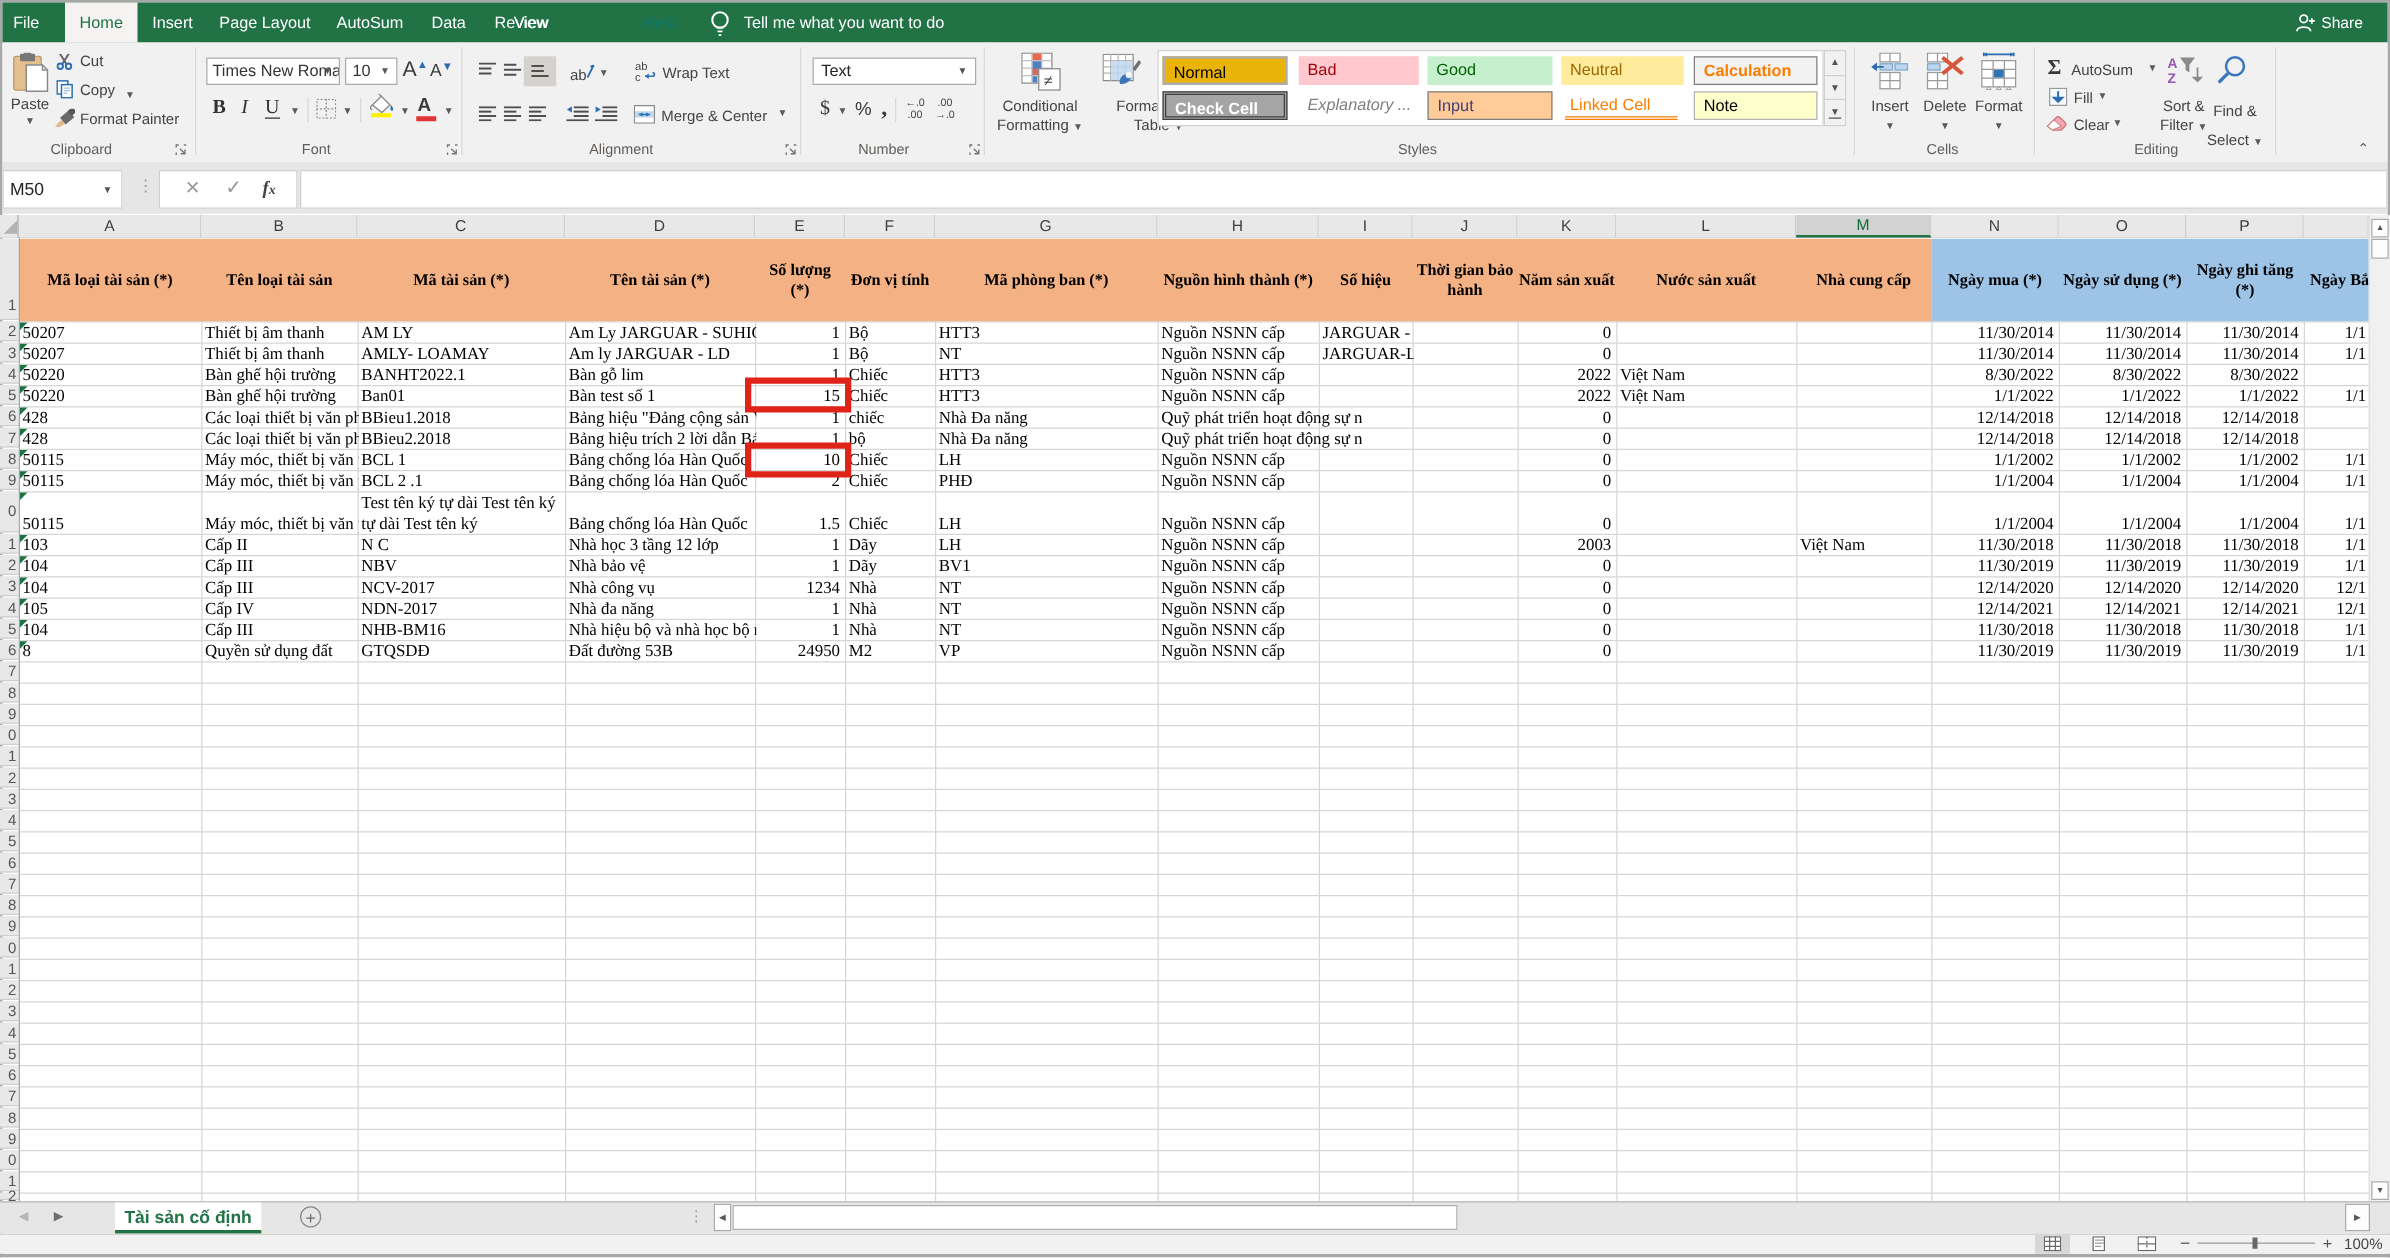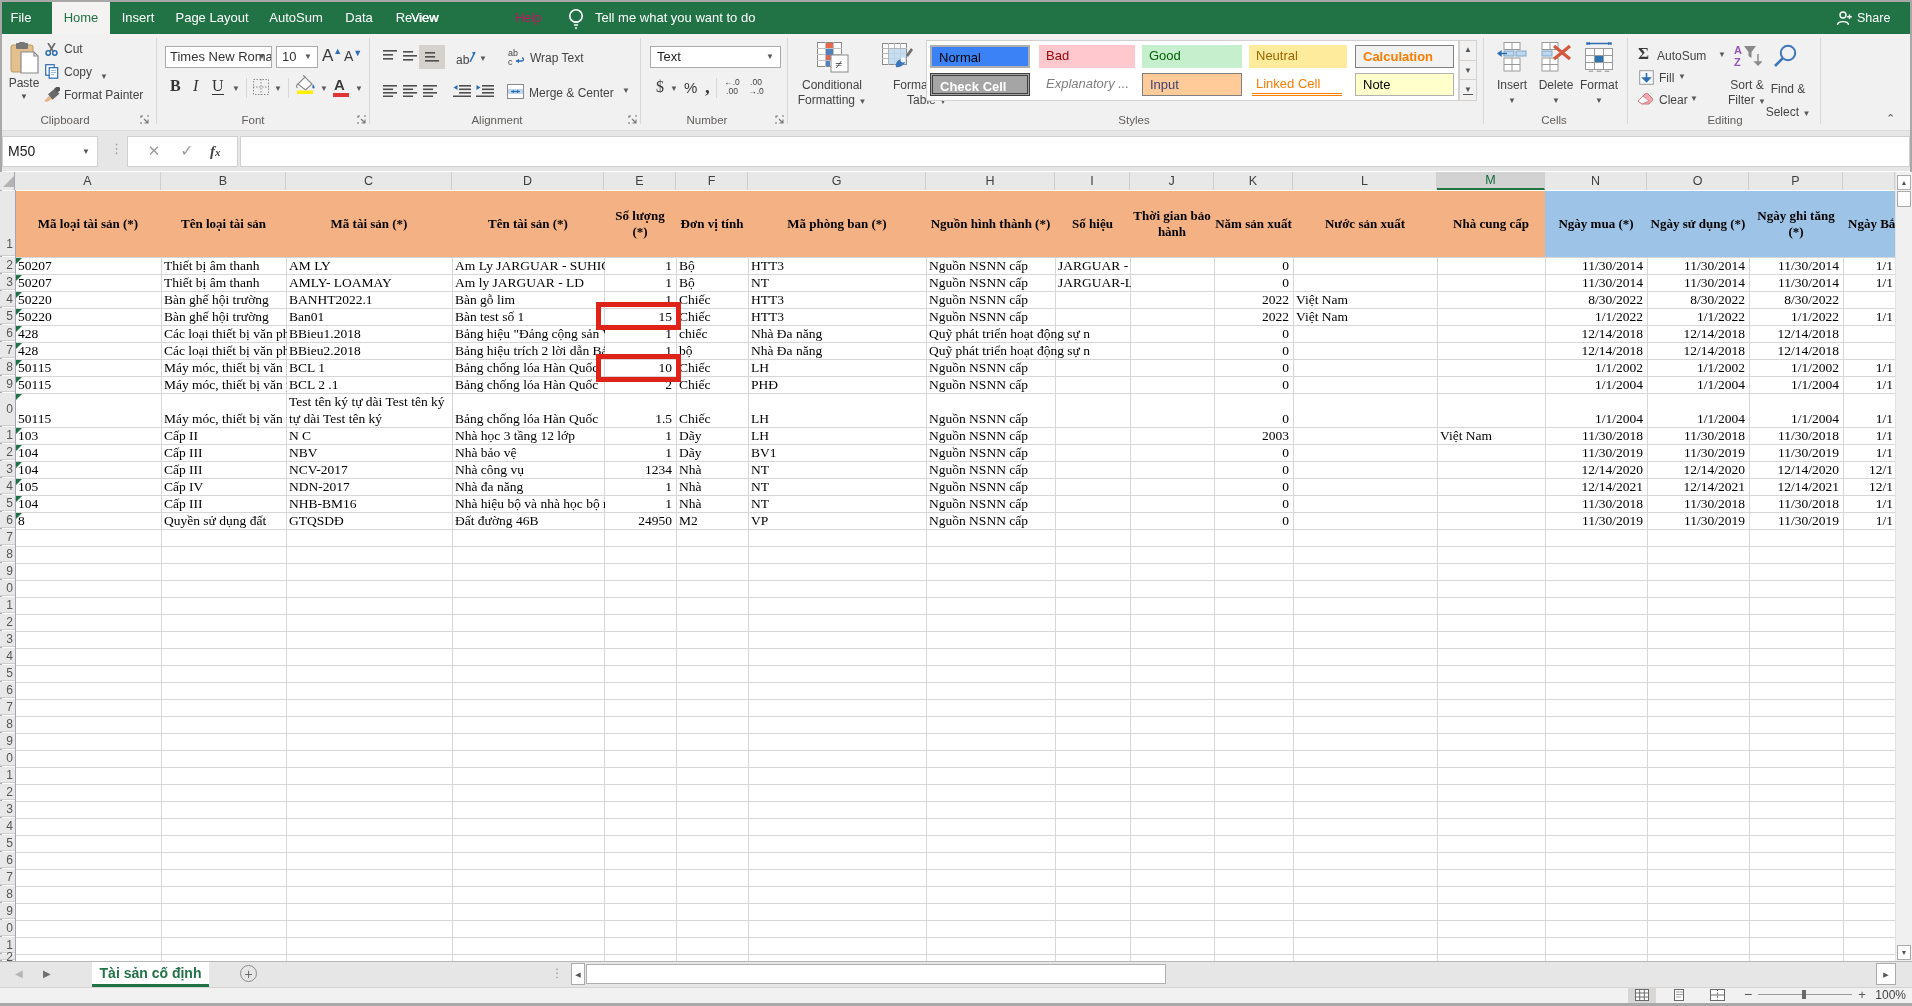--- a/index.html
+++ b/index.html
@@ -25,21 +25,21 @@
 <div class="ab" style="left:2px;top:2px;width:1908px;height:32px;background:#217346"></div>
 <div class="ab" style="left:52px;top:2px;width:58px;height:32px;background:#f4f3f2"></div>
 <div class="ab nw" style="left:52px;top:2px;width:58px;height:32px;color:#217346;font-size:13px;line-height:32px;text-align:center">Home</div>
 <div class="ab nw" style="left:-39px;top:2px;width:120px;height:32px;color:#fff;font-size:13px;line-height:32px;text-align:center">File</div>
 <div class="ab nw" style="left:78px;top:2px;width:120px;height:32px;color:#fff;font-size:13px;line-height:32px;text-align:center">Insert</div>
 <div class="ab nw" style="left:152px;top:2px;width:120px;height:32px;color:#fff;font-size:13px;line-height:32px;text-align:center">Page Layout</div>
 <div class="ab nw" style="left:236px;top:2px;width:120px;height:32px;color:#fff;font-size:13px;line-height:32px;text-align:center">AutoSum</div>
 <div class="ab nw" style="left:299px;top:2px;width:120px;height:32px;color:#fff;font-size:13px;line-height:32px;text-align:center">Data</div>
 <div class="ab nw" style="left:357px;top:2px;width:120px;height:32px;color:#fff;font-size:13px;line-height:32px;text-align:center">Review</div>
 <div class="ab nw" style="left:411px;top:2px;width:120px;height:32px;color:#fff;font-size:13px;line-height:32px;text-align:left">View</div>
-<div class="ab nw" style="left:468px;top:2px;width:120px;height:32px;color:#be185d;font-size:13px;line-height:32px;text-align:center">Help</div>
+<div class="ab nw" style="left:468px;top:2px;width:120px;height:32px;color:#0f766e;font-size:13px;line-height:32px;text-align:center">Help</div>
 <svg class="ab" style="left:567px;top:8px" width="18" height="22" viewBox="0 0 18 22">
 <circle cx="9" cy="8" r="6.2" fill="none" stroke="#fff" stroke-width="1.6"></circle>
 <path d="M6.5 14 L11.5 14 M7 17 L11 17 M8 20 L10 20" stroke="#fff" stroke-width="1.4" fill="none"></path>
   </svg>
 <div class="ab nw" style="left:595px;top:2px;height:32px;color:#fff;font-size:13px;line-height:32px">Tell me what you want to do</div>
 <svg class="ab" style="left:1836px;top:10px" width="17" height="17" viewBox="0 0 17 17">
 <circle cx="7" cy="5" r="3" fill="none" stroke="#fff" stroke-width="1.4"></circle>
 <path d="M1.5 15 C1.5 10.5 12.5 10.5 12.5 15" fill="none" stroke="#fff" stroke-width="1.4"></path>
 <path d="M13.5 4.5 L13.5 9 M11.2 6.7 L15.8 6.7" stroke="#fff" stroke-width="1.4"></path>
   </svg>
@@ -215,21 +215,21 @@
 <rect x="0.5" y="0.5" width="24" height="21" fill="#fff" stroke="#8a8a8a"></rect>
 <path d="M0 5.5 H25 M0 10.5 H25 M0 15.5 H25 M6.5 0 V22 M12.5 0 V22 M18.5 0 V22" stroke="#b5b5b5"></path>
 <rect x="7" y="6" width="17" height="15" fill="#bdd7ee" opacity="0.85"></rect>
 <path d="M13 22 C13 17 18 15 20 17 L26 9 L30 12 L24 20 C25 23 22 26 18 25 Z" fill="#3c76bb" opacity="0"></path>
 <path d="M24 12 L29 5 L31 7 L26 14 Z" fill="#707070"></path>
 <path d="M19 16 C15 17 13 21 14 24 C18 25 22 22 23 19 Z" fill="#3b76bc"></path>
 <circle cx="21" cy="17" r="2.5" fill="#fff" opacity="0.9"></circle>
   </svg>
 <div class="ab" style="left:847px;top:78px;width:100px;text-align:right;color:#444;font-size:12px;line-height:15px">Format as<br>Table <span class="dd">▼</span></div>
 <div class="ab" style="left:926px;top:40px;width:533px;height:61px;background:#fff;border:1px solid #d3d0cd"></div>
-<div class="ab nw clip" style="left:930px;top:45px;width:100px;height:23px;background:#3b82f6;color:#000;font-size:13px;line-height:22px;padding-left:7px;border:2px solid #aeaeae;">Normal</div>
+<div class="ab nw clip" style="left:930px;top:45px;width:100px;height:23px;background:#eab308;color:#000;font-size:13px;line-height:22px;padding-left:7px;border:2px solid #aeaeae;">Normal</div>
 <div class="ab nw clip" style="left:1039px;top:45px;width:96px;height:23px;background:#ffc7ce;color:#9c0006;font-size:13px;line-height:22px;padding-left:7px;">Bad</div>
 <div class="ab nw clip" style="left:1142px;top:45px;width:100px;height:23px;background:#c6efce;color:#006100;font-size:13px;line-height:22px;padding-left:7px;">Good</div>
 <div class="ab nw clip" style="left:1249px;top:45px;width:98px;height:23px;background:#ffeb9c;color:#9c6500;font-size:13px;line-height:22px;padding-left:7px;">Neutral</div>
 <div class="ab nw clip" style="left:1355px;top:45px;width:99px;height:23px;background:#f2f2f2;color:#fa7d00;font-size:13px;line-height:22px;padding-left:7px;border:1px solid #7f7f7f;font-weight:bold;">Calculation</div>
 <div class="ab nw clip" style="left:930px;top:73px;width:100px;height:23px;background:#a5a5a5;color:#fff;font-size:13px;line-height:22px;padding-left:7px;border:3px double #3f3f3f;font-weight:bold;">Check Cell</div>
 <div class="ab nw clip" style="left:1039px;top:73px;width:96px;height:23px;background:#fff;color:#7f7f7f;font-size:13px;line-height:22px;padding-left:7px;font-style:italic;">Explanatory ...</div>
 <div class="ab nw clip" style="left:1142px;top:73px;width:100px;height:23px;background:#ffcc99;color:#3f3f76;font-size:13px;line-height:22px;padding-left:7px;border:1px solid #7f7f7f;">Input</div>
 <div class="ab nw clip" style="left:1249px;top:73px;width:98px;height:23px;background:#fff;color:#fa7d00;font-size:13px;line-height:22px;padding-left:7px;">Linked Cell</div>
 <div class="ab" style="left:1252px;top:93px;width:90px;height:3px;border-top:1px solid #fa7d00;border-bottom:1px solid #fa7d00"></div>
 <div class="ab nw clip" style="left:1355px;top:73px;width:99px;height:23px;background:#ffffcc;color:#000;font-size:13px;line-height:22px;padding-left:7px;border:1px solid #b2b2b2;">Note</div>
@@ -624,21 +624,21 @@
 <div class="celltxt" style="top:495px;left:751px;width:176px;">NT</div>
 <div class="celltxt" style="top:495px;left:929px;width:127px;">Nguồn NSNN cấp</div>
 <div class="celltxt" style="top:495px;left:1214px;width:75px;text-align:right">0</div>
 <div class="celltxt" style="top:495px;left:1545px;width:98px;text-align:right">11/30/2018</div>
 <div class="celltxt" style="top:495px;left:1647px;width:98px;text-align:right">11/30/2018</div>
 <div class="celltxt" style="top:495px;left:1749px;width:90px;text-align:right">11/30/2018</div>
 <div class="celltxt" style="top:495px;left:1843px;width:50px;text-align:right">1/1</div>
 <div class="celltxt" style="top:512px;left:18px;width:144px;">8</div>
 <div class="celltxt" style="top:512px;left:164px;width:123px;">Quyền sử dụng đất</div>
 <div class="celltxt" style="top:512px;left:289px;width:164px;">GTQSDĐ</div>
-<div class="celltxt" style="top:512px;left:455px;width:150px;">Đất đường 46B</div>
+<div class="celltxt" style="top:512px;left:455px;width:150px;">Đất đường 53B</div>
 <div class="celltxt" style="top:512px;left:604px;width:68px;text-align:right">24950</div>
 <div class="celltxt" style="top:512px;left:679px;width:70px;">M2</div>
 <div class="celltxt" style="top:512px;left:751px;width:176px;">VP</div>
 <div class="celltxt" style="top:512px;left:929px;width:127px;">Nguồn NSNN cấp</div>
 <div class="celltxt" style="top:512px;left:1214px;width:75px;text-align:right">0</div>
 <div class="celltxt" style="top:512px;left:1545px;width:98px;text-align:right">11/30/2019</div>
 <div class="celltxt" style="top:512px;left:1647px;width:98px;text-align:right">11/30/2019</div>
 <div class="celltxt" style="top:512px;left:1749px;width:90px;text-align:right">11/30/2019</div>
 <div class="celltxt" style="top:512px;left:1843px;width:50px;text-align:right">1/1</div>
 <div class="celltxt" style="top:393px;left:289px;width:183px;overflow:hidden">Test tên ký tự dài Test tên ký<br>tự dài Test tên ký</div>

